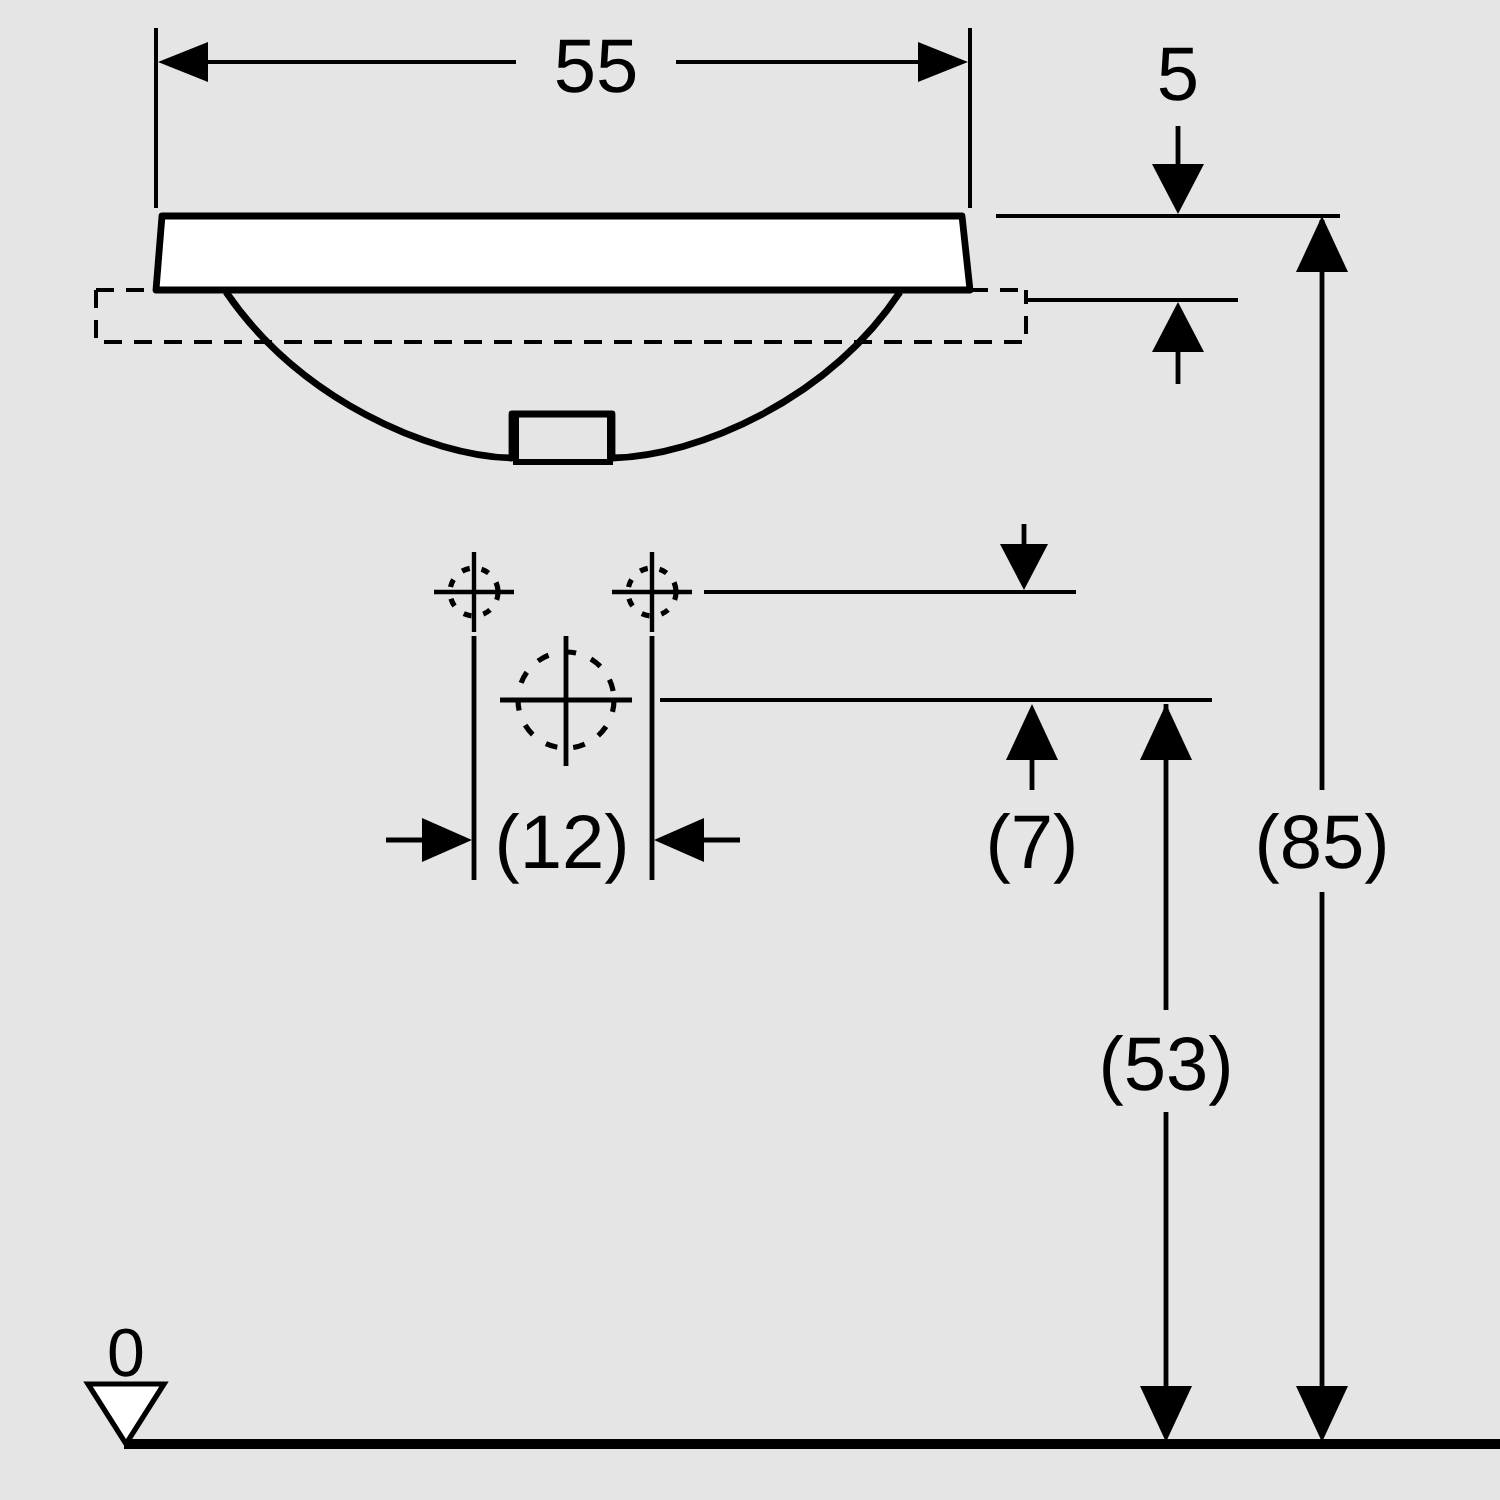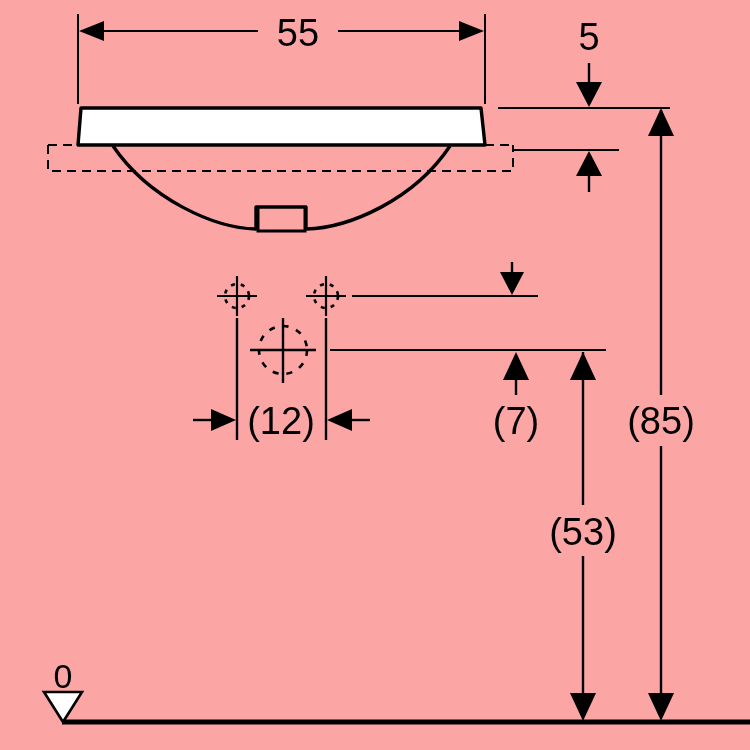--- a/index.html
+++ b/index.html
@@ -7,21 +7,21 @@
     padding: 0;
     background: #ffffff;
   }
   body {
     font-family: "Liberation Sans", sans-serif;
   }
   #drawing-root {
     position: relative;
     width: 750px;
     height: 750px;
-    background: #fca5a5;
+    background: #e5e5e5;
     overflow: hidden;
   }
   svg.cad {
     display: block;
     width: 750px;
     height: 750px;
   }
   .dim-text {
     font-family: "Liberation Sans", sans-serif;
     font-size: 38px;

